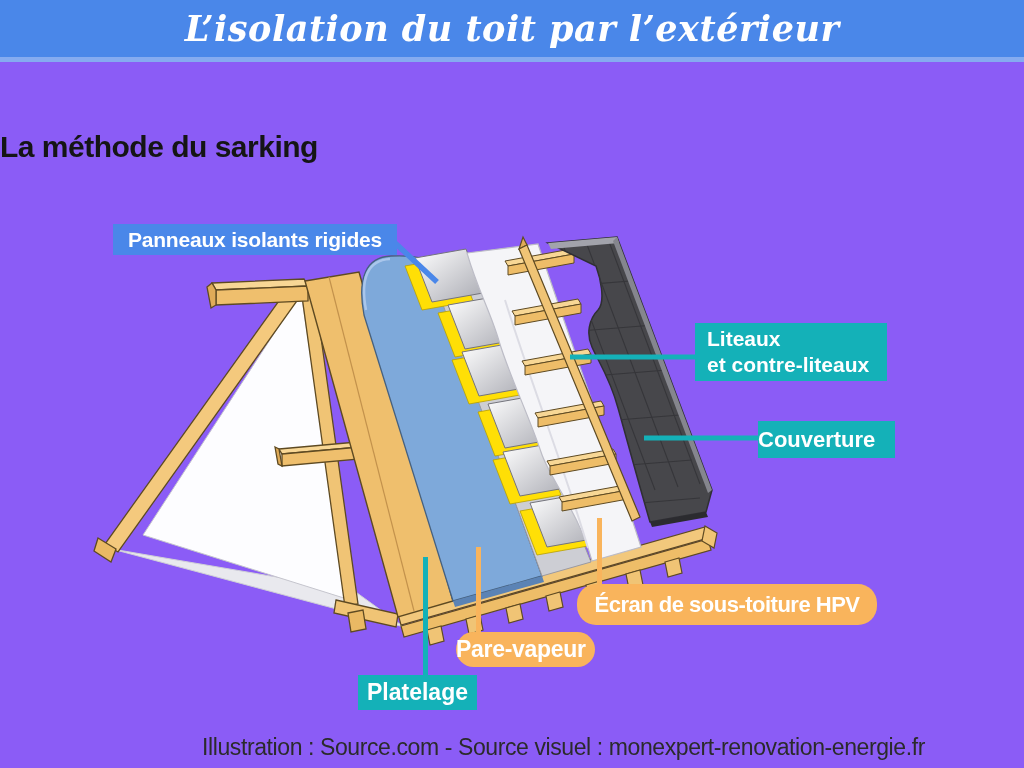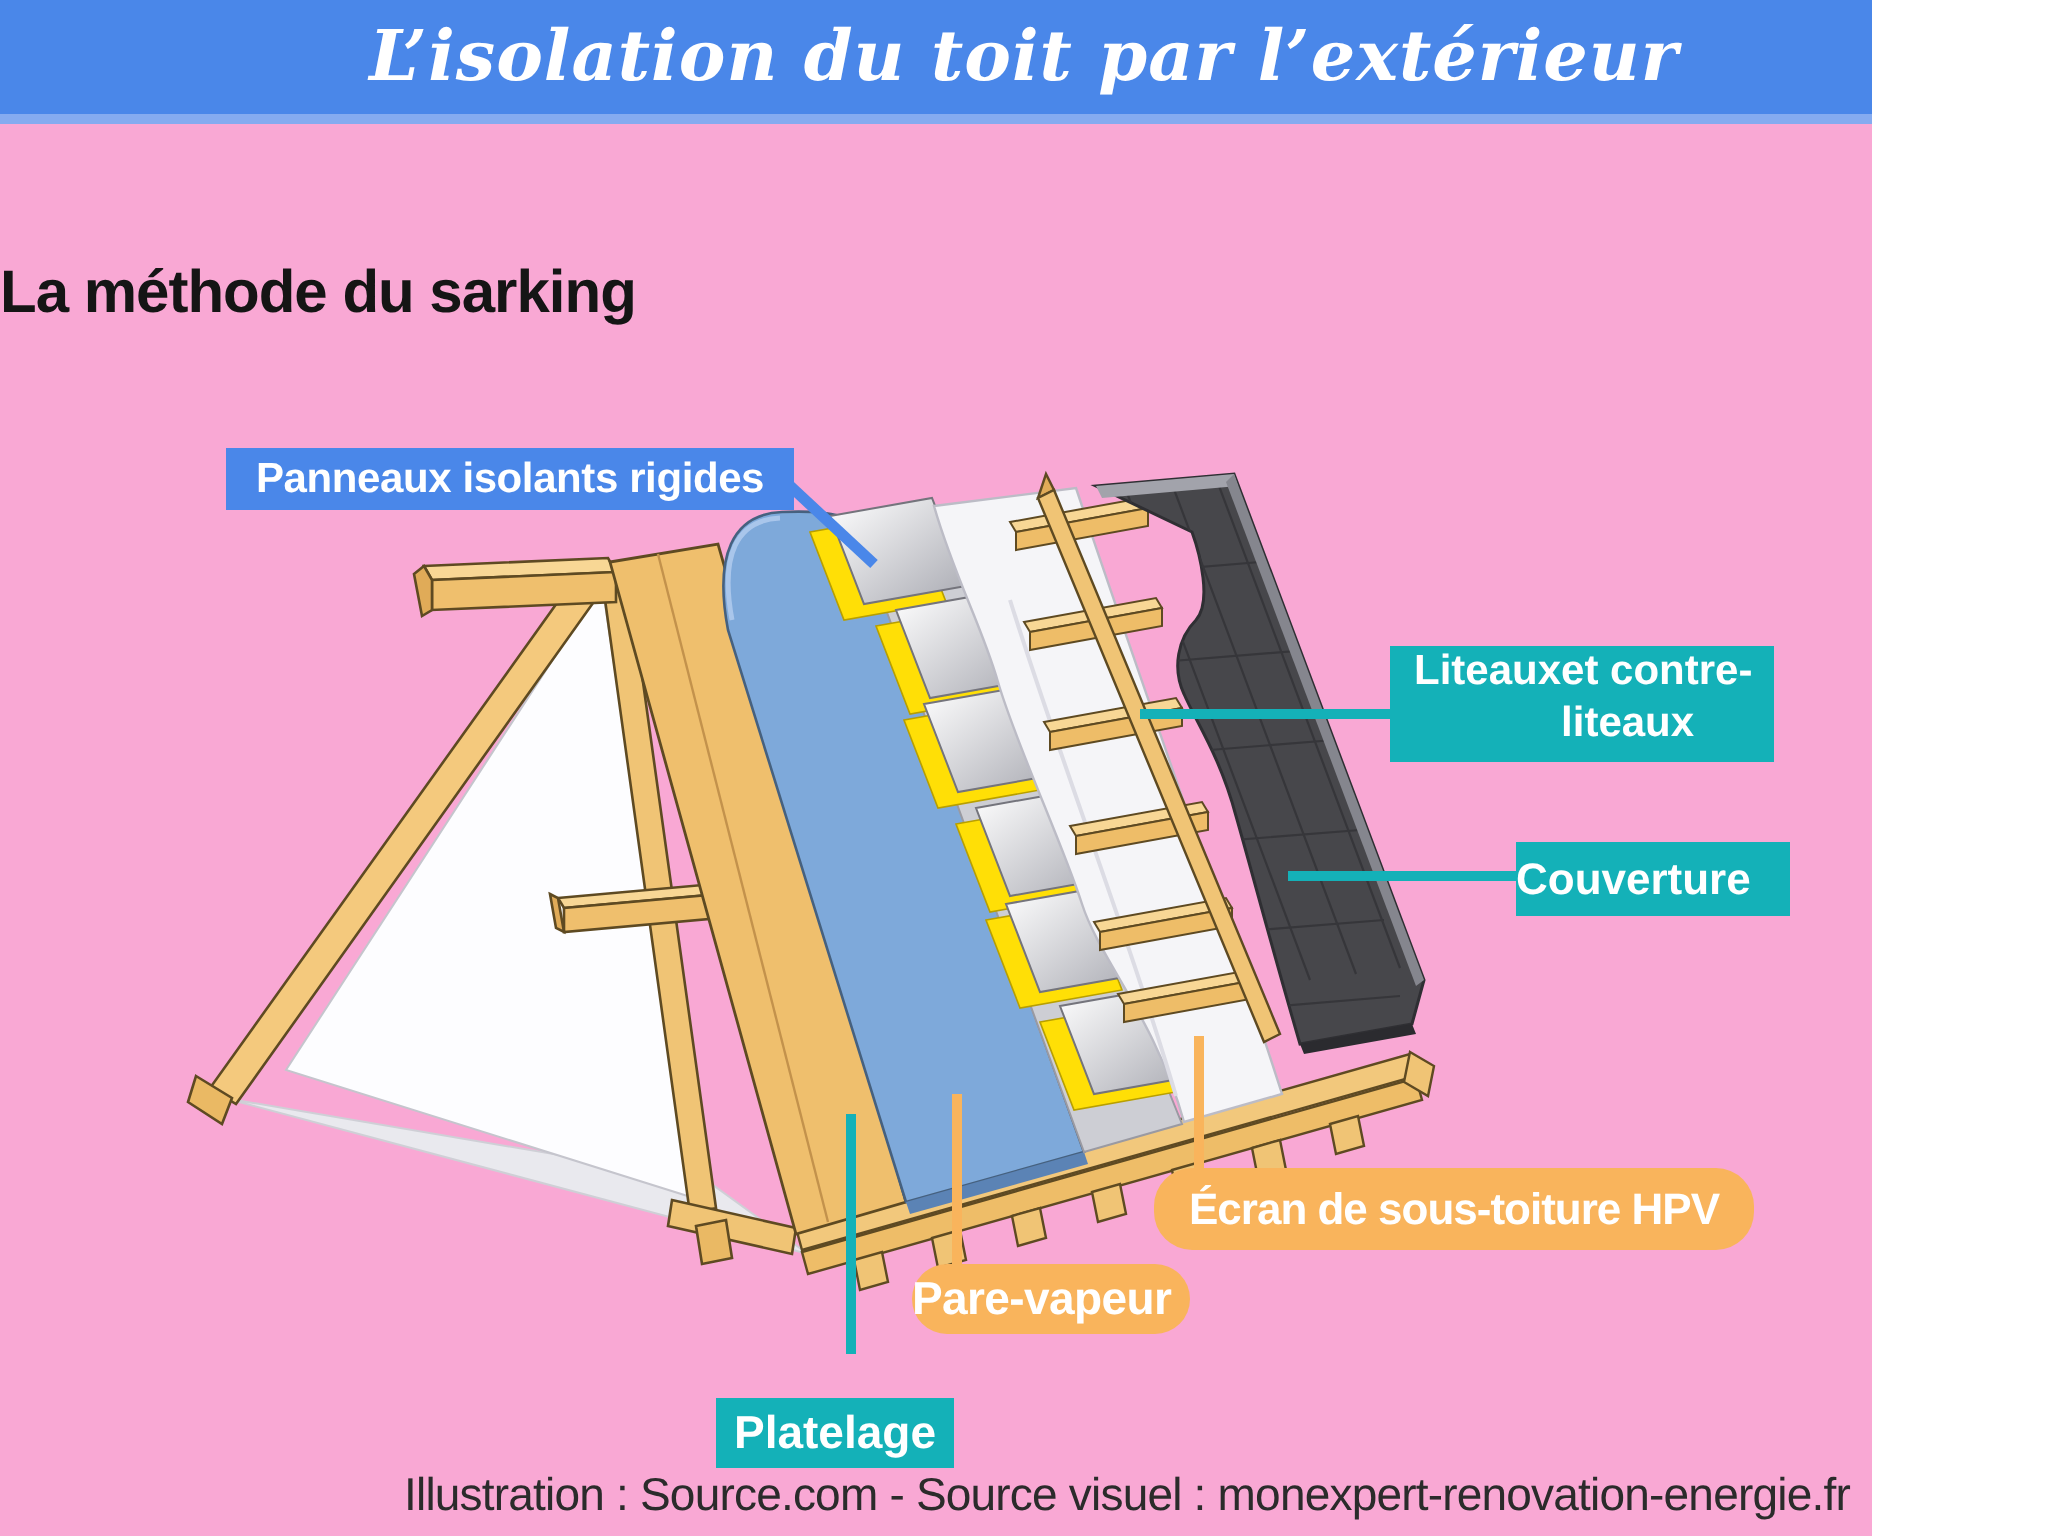--- a/index.html
+++ b/index.html
@@ -1,39 +1,39 @@
 <!DOCTYPE html>
 <html><head>
 <meta charset="utf-8">
 <style>
   html,body{margin:0;padding:0;background:#fff;}
-  .stage{position:relative;width:936px;height:768px;overflow:hidden;background:#f9a8d4;
+  .stage{position:relative;width:1024px;height:768px;overflow:hidden;background:#8b5cf6;
          font-family:"Liberation Sans",sans-serif;}
   .banner{position:absolute;left:0;top:0;width:1024px;height:57px;background:#4a87e9;
           border-bottom:5px solid #85abf0;display:flex;align-items:center;justify-content:center;}
   .banner-title{color:#ffffff;font-family:"DejaVu Serif",serif;font-style:italic;font-weight:bold;
           font-size:35px;letter-spacing:0.5px;}
   .heading{position:absolute;left:0;top:130px;width:1024px;color:#151515;
           font-size:30px;font-weight:bold;letter-spacing:-0.5px;}
   .diagram-svg{position:absolute;left:0;top:0;width:1024px;height:768px;}
   .lbl{position:absolute;color:#fff;font-weight:bold;display:flex;align-items:center;
        box-sizing:border-box;}
   .lbl.blue{background:#4a87e9;}
   .lbl.teal{background:#14b1b8;}
   .lbl.orange{background:#f9b45c;border-radius:19px;}
   .lbl-panneaux{left:113px;top:202px;width:284px;height:31px;justify-content:center;
        font-size:21px;letter-spacing:-0.2px;margin-top:22px;}
-  .lbl-liteaux{left:695px;top:323px;width:192px;height:58px;flex-direction:row;
+  .lbl-liteaux{left:695px;top:323px;width:192px;height:58px;flex-direction:column;
        justify-content:center;align-items:flex-start;padding-left:12px;font-size:21px;line-height:26px;}
   .lbl-couverture{left:758px;top:421px;width:137px;height:37px;justify-content:flex-start;font-size:22px;}
   .lbl-ecran{left:577px;top:584px;width:300px;height:41px;justify-content:center;
        font-size:22px;letter-spacing:-0.5px;}
   .lbl-pare{left:456px;top:632px;width:139px;height:35px;
        font-size:23px;letter-spacing:-0.3px;}
-  .lbl-platelage{left:358px;top:675px;width:119px;height:35px;justify-content:center;font-size:23px;margin-top:24px;}
+  .lbl-platelage{left:358px;top:675px;width:119px;height:35px;justify-content:center;font-size:23px;}
   .footer{position:absolute;left:202px;top:734px;font-size:23px;letter-spacing:-0.4px;
        color:#2b2b2b;white-space:nowrap;}
 </style>
 </head>
 <body>
 
 <div class="stage">
 
   <div class="banner">
     <span class="banner-title">L’isolation du toit par l’extérieur</span>

